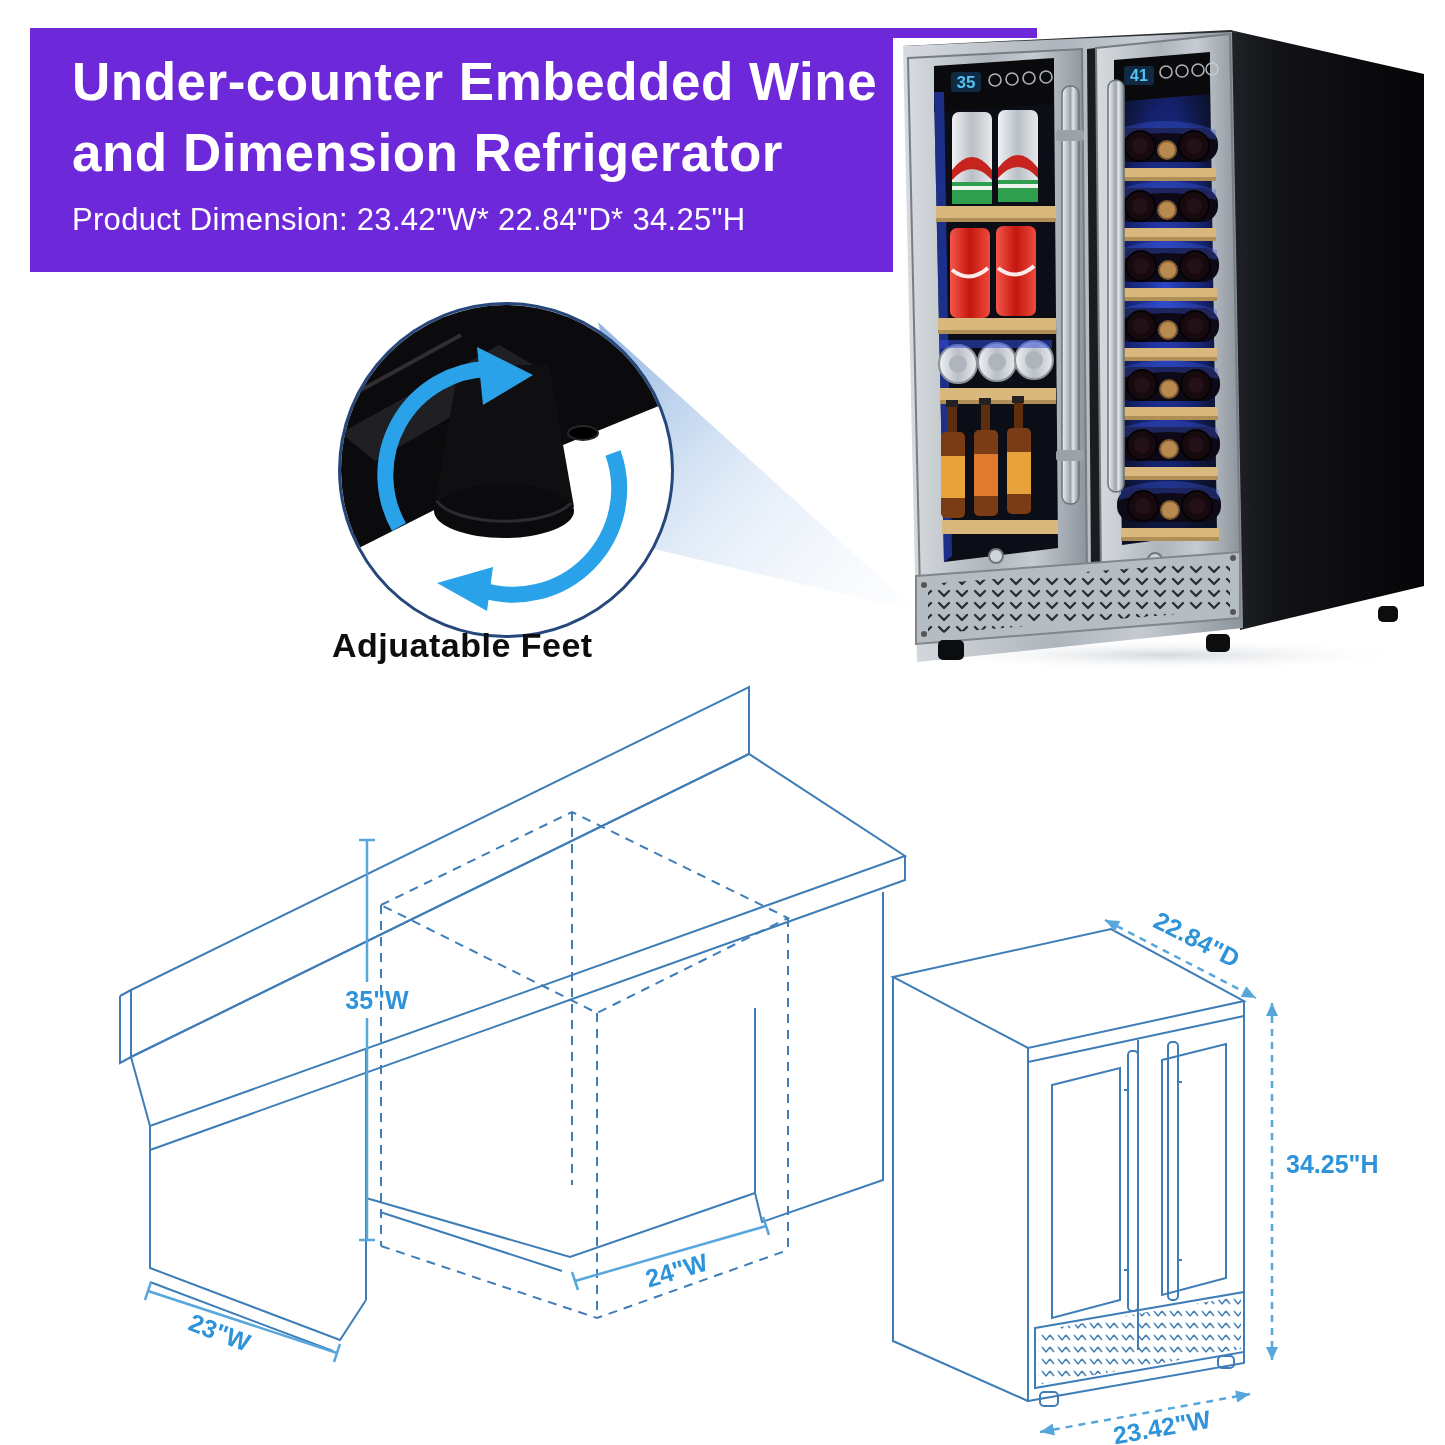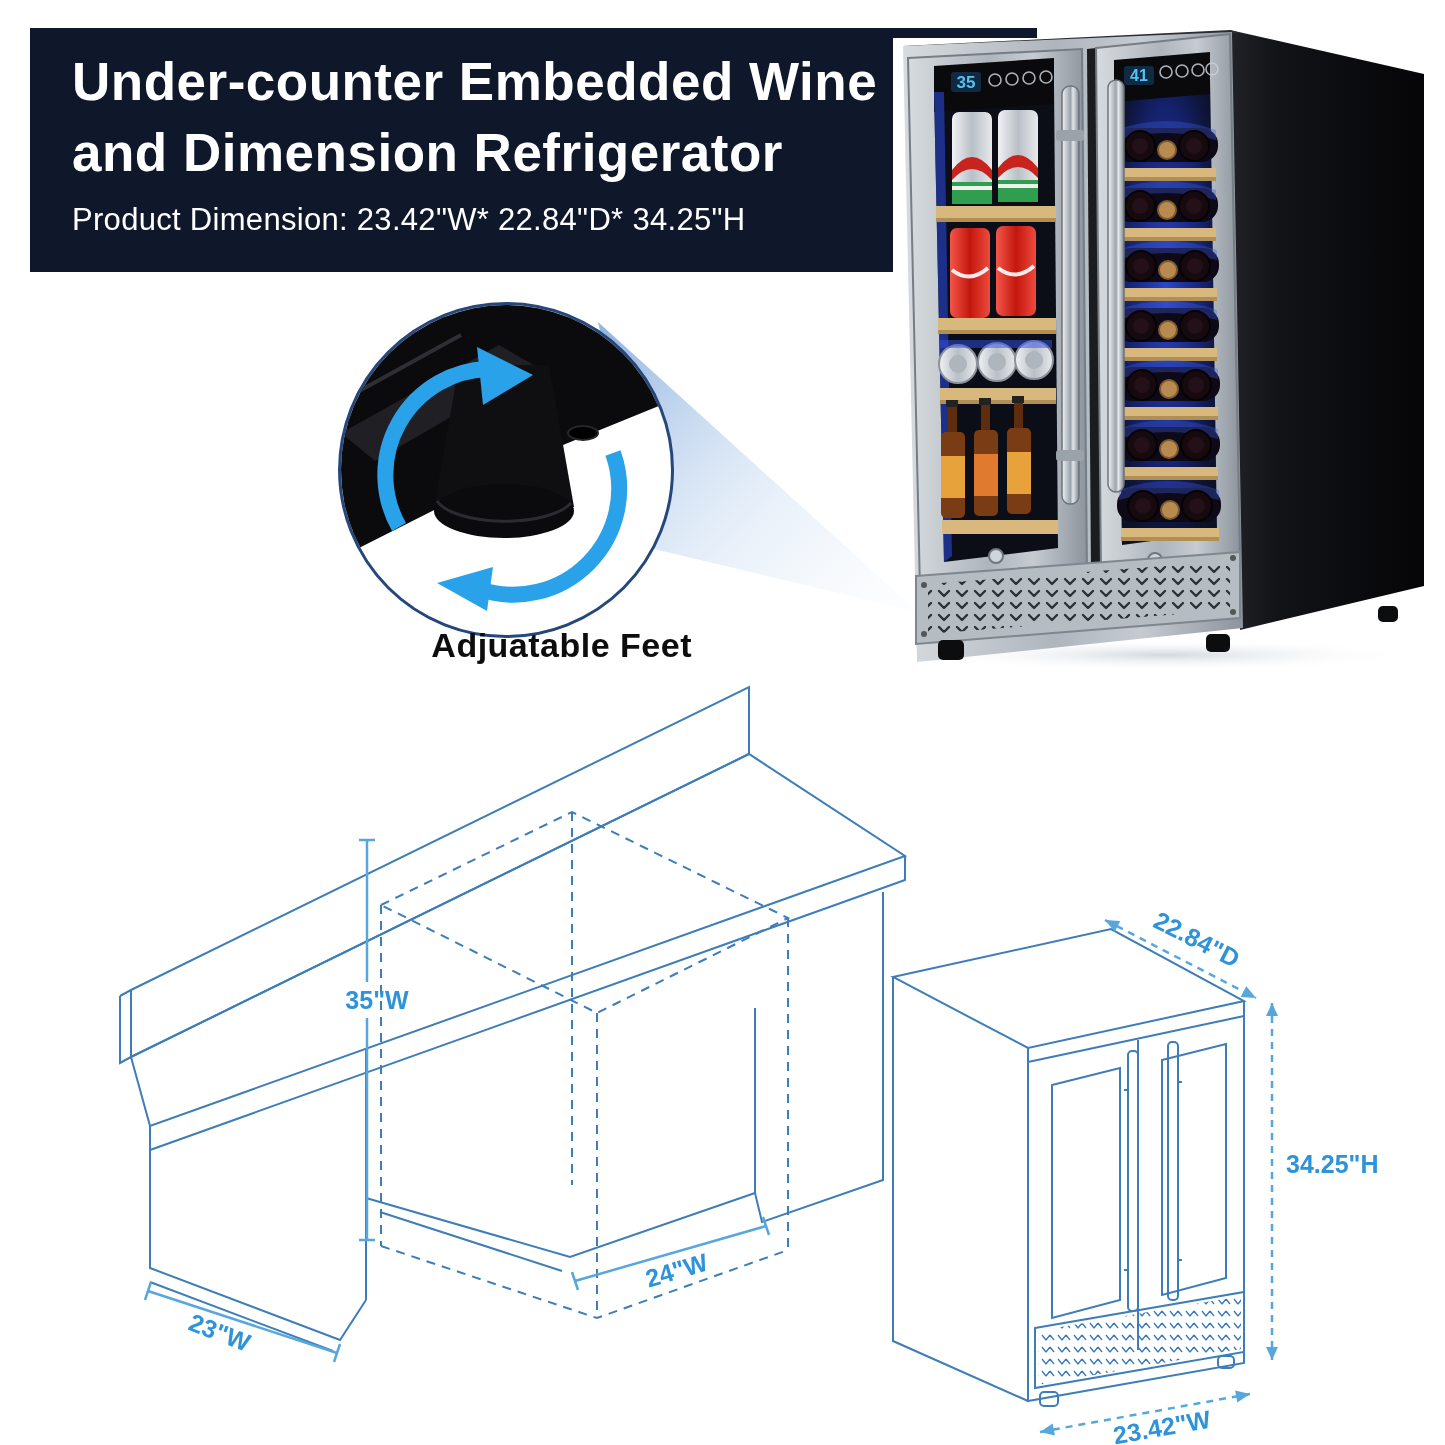--- a/index.html
+++ b/index.html
@@ -1,32 +1,32 @@
 <!DOCTYPE html>
 <html><head>
 <meta charset="utf-8">
 <style>
   html,body{margin:0;padding:0;background:#ffffff;}
   #canvas{position:relative;width:1445px;height:1445px;background:#ffffff;overflow:hidden;
           font-family:"Liberation Sans",sans-serif;}
   
   .banner{position:absolute;left:30px;top:28px;width:1007px;height:244px;
-          background:#0f172a;color:#fff;z-index:1;box-sizing:border-box;padding:18px 0 0 42px;}
+          background:#6d28d9;color:#fff;z-index:1;box-sizing:border-box;padding:18px 0 0 42px;}
   .banner h1{margin:0;font-size:53px;line-height:71px;font-weight:700;letter-spacing:0.5px;}
   .banner .subtitle{margin:14px 0 0 0;font-size:31px;font-weight:400;letter-spacing:0.3px;}
   
   .photo-bg{position:absolute;left:893px;top:38px;width:552px;height:622px;background:#ffffff;z-index:2;}
   svg.layer{position:absolute;left:0;top:0;z-index:3;}
   #beam-svg{z-index:3;}
   #fridge-svg{z-index:4;}
   #diagram-svg{z-index:3;}
   
   .callout-circle{position:absolute;left:338px;top:302px;width:330px;height:330px;border-radius:50%;
           border:3px solid #26477C;overflow:hidden;background:#ffffff;z-index:5;}
-  .callout-label{position:absolute;left:332px;top:626px;width:360px;text-align:right;
+  .callout-label{position:absolute;left:332px;top:626px;width:360px;text-align:left;
           font-size:34px;font-weight:600;color:#0d0d0d;z-index:5;letter-spacing:0.5px;}
 </style>
 </head>
 <body>
 
 <div id="canvas">
 
   <div class="banner">
     <h1>
       <span>Under-counter Embedded Wine</span><br>

